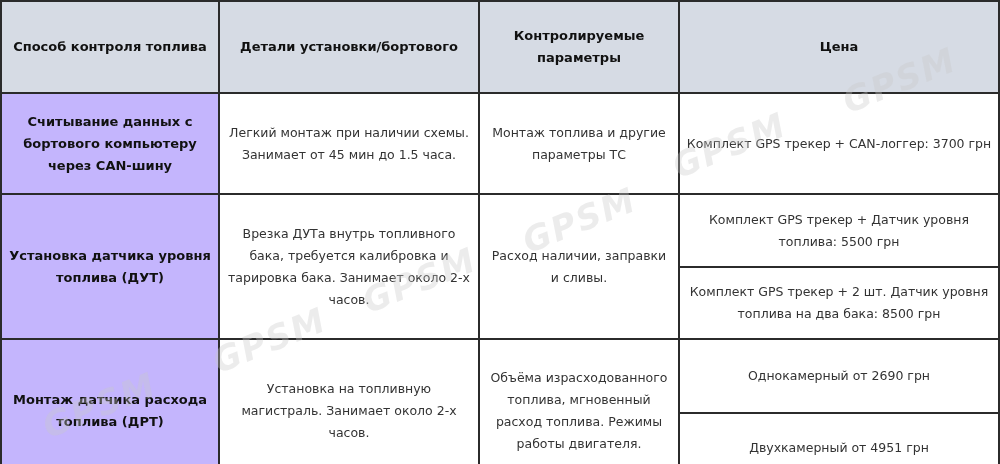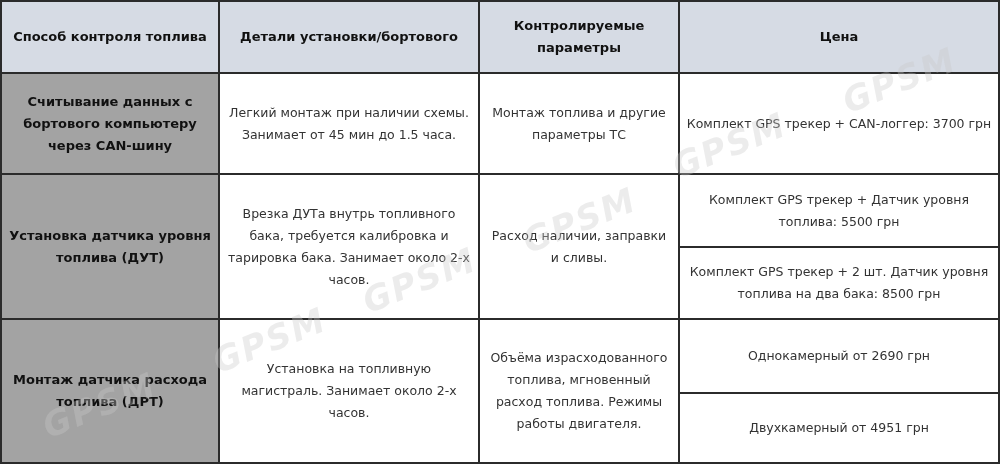--- a/index.html
+++ b/index.html
@@ -32,21 +32,21 @@
       line-height: 22px;
     }
     table.fuel-table th {
       background: #d6dbe4;
       font-weight: bold;
       color: #111111;
       font-size: 13px;
       line-height: 22px;
     }
     table.fuel-table td.method {
-      background: #a3a3a3;
+      background: #c4b5fd;
       font-weight: bold;
       color: #111111;
       font-size: 13px;
       line-height: 22px;
     }
     table.fuel-table td.plain {
       background: #ffffff;
       color: #333333;
     }
     .watermark {
@@ -66,21 +66,21 @@
 <body>
 
 <table class="fuel-table">
   <colgroup>
     <col style="width:218px">
     <col style="width:260px">
     <col style="width:200px">
     <col style="width:320px">
   </colgroup>
   <thead>
-    <tr style="height:72px">
+    <tr style="height:92px">
       <th>Способ контроля топлива</th>
       <th>Детали установки/бортового</th>
       <th>Контролируемые параметры</th>
       <th>Цена</th>
     </tr>
   </thead>
   <tbody>
 
     <tr style="height:101px">
       <td class="method">Считывание данных с бортового компьютеру через CAN-шину</td>

